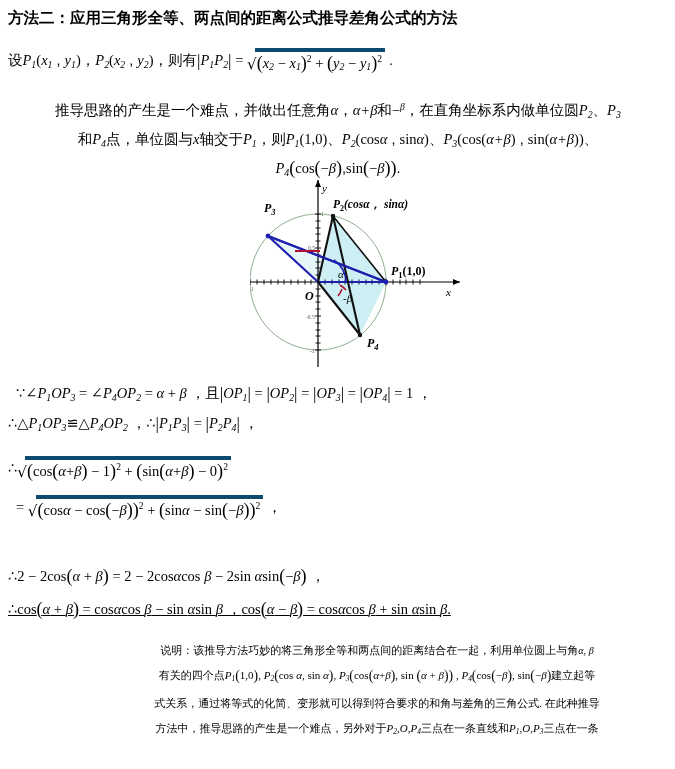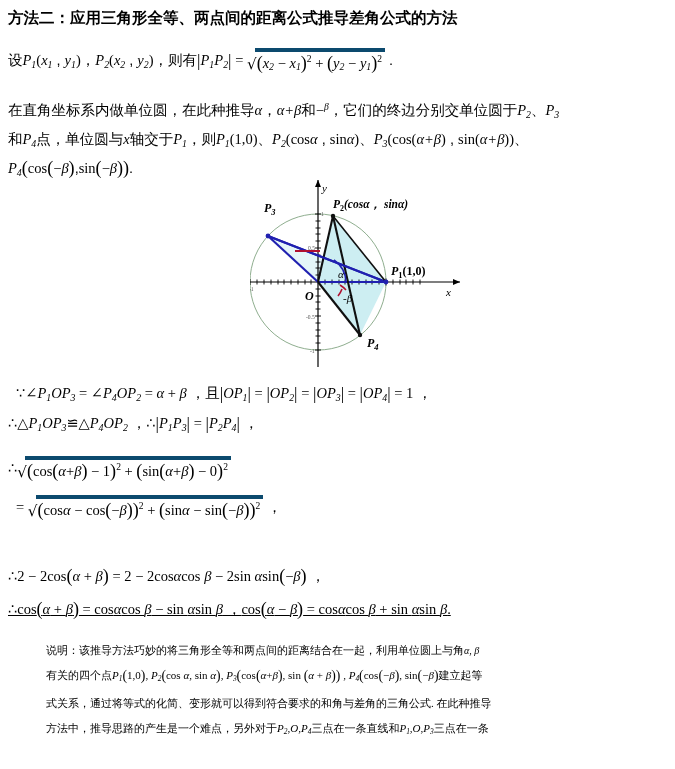--- a/index.html
+++ b/index.html
@@ -13,20 +13,21 @@
     font-family: "Liberation Sans", "DejaVu Sans", sans-serif;
     color: #000000;
     overflow: hidden;
     position: relative;
   }
   .page {
     position: relative;
     width: 675px;
     height: 769px;
     padding: 0;
+    text-align: center;
   }
 
   
   .title {
     position: absolute;
     left: 8px;
     top: 8px;
     font-size: 15.5px;
     font-weight: bold;
     letter-spacing: 0px;
@@ -115,21 +116,21 @@
 <div class="page">
 
   <div class="title">方法二：应用三角形全等、两点间的距离公式推导差角公式的方法</div>
 
   <div class="eq" style="left:8px; top:48px;">
     <span class="cj">设</span><span class="mi">P</span><sub>1</sub><span class="mu">(</span><span class="mi">x</span><sub>1</sub><span class="cj"> , </span><span class="mi">y</span><sub>1</sub><span class="mu">)</span><span class="cj">，</span><span class="mi">P</span><sub>2</sub><span class="mu">(</span><span class="mi">x</span><sub>2</sub><span class="cj"> , </span><span class="mi">y</span><sub>2</sub><span class="mu">)</span><span class="cj">，则有</span><span class="abs">|</span><span class="mi">P</span><sub>1</sub><span class="mi">P</span><sub>2</sub><span class="abs">|</span><span class="mu"> = </span><span class="sqrt"><span class="radsym">√</span><span class="radicand"><span class="bigp">(</span><span class="mi">x</span><sub>2</sub><span class="mu"> − </span><span class="mi">x</span><sub>1</sub><span class="bigp">)</span><sup>2</sup><span class="mu"> + </span><span class="bigp">(</span><span class="mi">y</span><sub>2</sub><span class="mu"> − </span><span class="mi">y</span><sub>1</sub><span class="bigp">)</span><sup>2</sup></span></span><span class="cj"> .</span>
   </div>
 
   <div class="para" style="left:8px; top:95px; width:660px;">
     <div>
-      <span class="cj">在直角坐标系内做单位圆，在此种推导</span><span class="gk">α</span><span class="cj">，</span><span class="gk">α+β</span><span class="cj">和</span><span class="mu">−</span><sup class="gk" style="font-style:italic;">β</sup><span class="cj">，它们的终边分别交单位圆于</span><span class="mi">P</span><sub>2</sub><span class="cj">、</span><span class="mi">P</span><sub>3</sub>
+      <span class="cj">推导思路的产生是一个难点，并做出任意角</span><span class="gk">α</span><span class="cj">，</span><span class="gk">α+β</span><span class="cj">和</span><span class="mu">−</span><sup class="gk" style="font-style:italic;">β</sup><span class="cj">，在直角坐标系内做单位圆</span><span class="mi">P</span><sub>2</sub><span class="cj">、</span><span class="mi">P</span><sub>3</sub>
     </div>
     <div>
       <span class="cj">和</span><span class="mi">P</span><sub>4</sub><span class="cj">点，单位圆与</span><span class="mi">x</span><span class="cj">轴交于</span><span class="mi">P</span><sub>1</sub><span class="cj">，则</span><span class="mi">P</span><sub>1</sub><span class="mu">(1,0)</span><span class="cj">、</span><span class="mi">P</span><sub>2</sub><span class="mu">(cos</span><span class="gk">α</span><span class="cj"> , </span><span class="mu">sin</span><span class="gk">α</span><span class="mu">)</span><span class="cj">、</span><span class="mi">P</span><sub>3</sub><span class="mu">(cos(</span><span class="gk">α+β</span><span class="mu">)</span><span class="cj"> , </span><span class="mu">sin(</span><span class="gk">α+β</span><span class="mu">))</span><span class="cj">、</span>
     </div>
     <div>
       <span class="mi">P</span><sub>4</sub><span class="bigp">(</span><span class="mu">cos</span><span class="bigp">(</span><span class="mu">−</span><span class="gk">β</span><span class="bigp">)</span><span class="cj">,</span><span class="mu">sin</span><span class="bigp">(</span><span class="mu">−</span><span class="gk">β</span><span class="bigp">))</span><span class="cj">.</span>
     </div>
   </div>
 
   <div class="figure">

